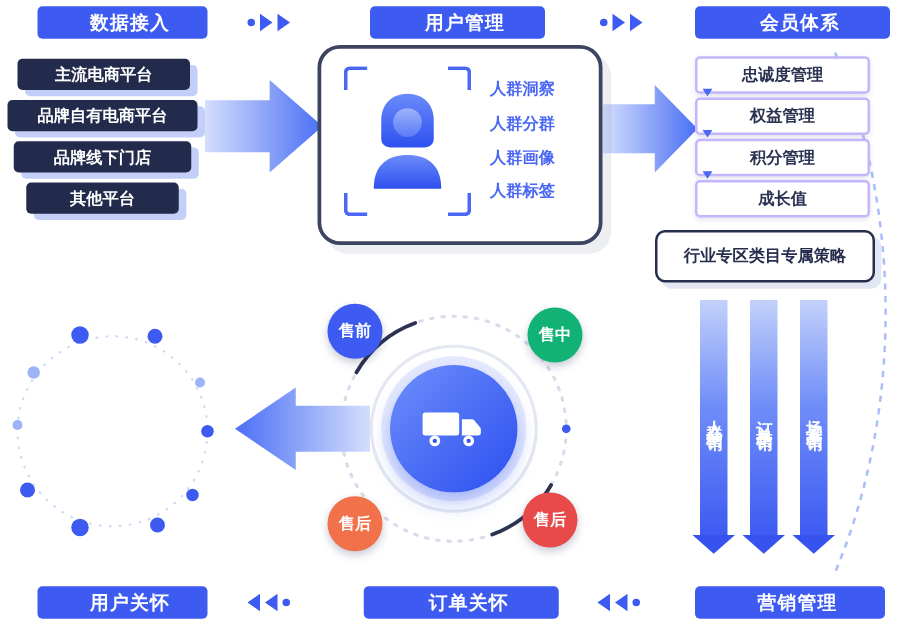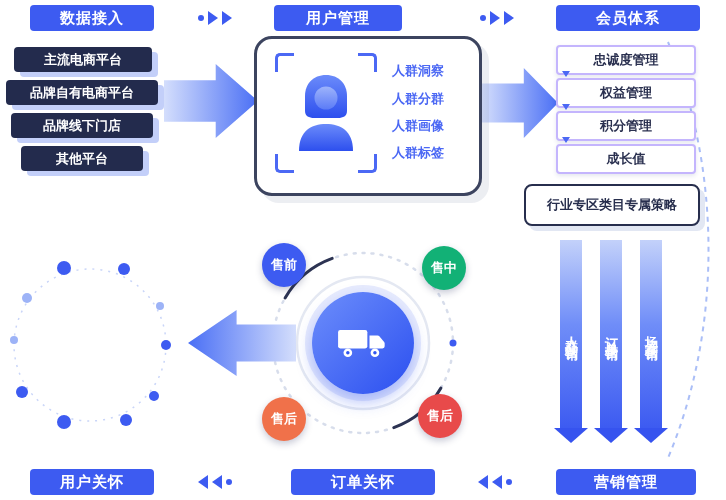--- a/index.html
+++ b/index.html
@@ -5,21 +5,21 @@
   html,body{margin:0;padding:0;background:#fff;}
   .stage{
     position:relative;width:726px;height:500px;background:#ffffff;overflow:hidden;
     font-family:"Liberation Sans","DejaVu Sans",sans-serif;
   }
   .deco{position:absolute;left:0;top:0;z-index:0;}
   
   .pill{
     position:absolute;height:26px;background:#3d5bf1;color:#fff;border-radius:4px;
     display:flex;align-items:center;justify-content:center;
-    font-size:15px;font-weight:700;letter-spacing:1px;z-index:3;
+    font-size:15px;font-weight:700;letter-spacing:1px;z-index:3;padding-left:12px;
   }
   
   .chev-group{position:absolute;display:flex;align-items:center;gap:2px;z-index:3;}
   .dot{width:6px;height:6px;border-radius:50%;background:#3d5bf1;}
   .tri-r{width:0;height:0;border-top:7px solid transparent;border-bottom:7px solid transparent;border-left:10px solid #3d5bf1;margin-left:2px;}
   .tri-l{width:0;height:0;border-top:7px solid transparent;border-bottom:7px solid transparent;border-right:10px solid #3d5bf1;margin-right:2px;}
   
   .src-item{
     position:absolute;height:25px;background:#232b4d;color:#fff;border-radius:4px;
     display:flex;align-items:center;justify-content:center;
@@ -112,21 +112,21 @@
       <circle cx="363" cy="343" r="66" fill="none" stroke="#e4e8f2" stroke-width="2.5"></circle>
       <circle cx="363" cy="343" r="90" fill="none" stroke="#d7ddeb" stroke-width="2.5" stroke-dasharray="2 7" stroke-linecap="round"></circle>
       <path d="M285.1 298 A90 90 0 0 1 332.2 258.4" fill="none" stroke="#2c3352" stroke-width="3" stroke-linecap="round"></path>
       <path d="M440.9 388 A90 90 0 0 1 393.8 427.6" fill="none" stroke="#2c3352" stroke-width="3" stroke-linecap="round"></path>
       <circle cx="273" cy="343" r="3.5" fill="#3d5bf1"></circle>
       <circle cx="453" cy="343" r="3.5" fill="#3d5bf1"></circle>
     </g>
   </svg>
 
   <div class="pill" style="left:30px;top:5px;width:124px">数据接入</div>
-  <div class="pill" style="left:274px;top:5px;width:128px">用户管理</div>
+  <div class="pill" style="left:296px;top:5px;width:128px">用户管理</div>
   <div class="pill" style="left:556px;top:5px;width:144px">会员体系</div>
 
   <div class="chev-group" style="left:198px;top:11px">
     <span class="dot"></span>
     <span class="tri-r"></span>
     <span class="tri-r"></span>
   </div>
   <div class="chev-group" style="left:480px;top:11px">
     <span class="dot"></span>
     <span class="tri-r"></span>

